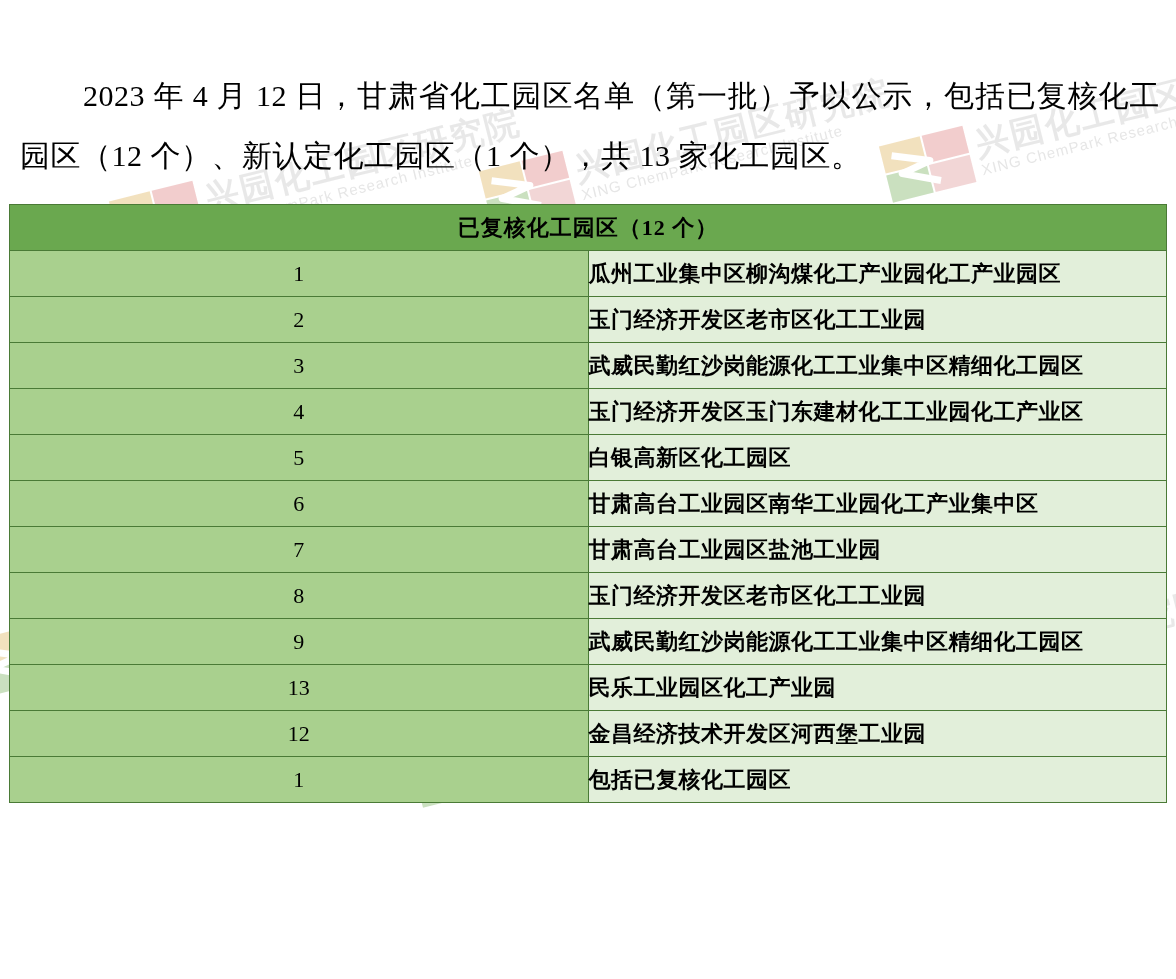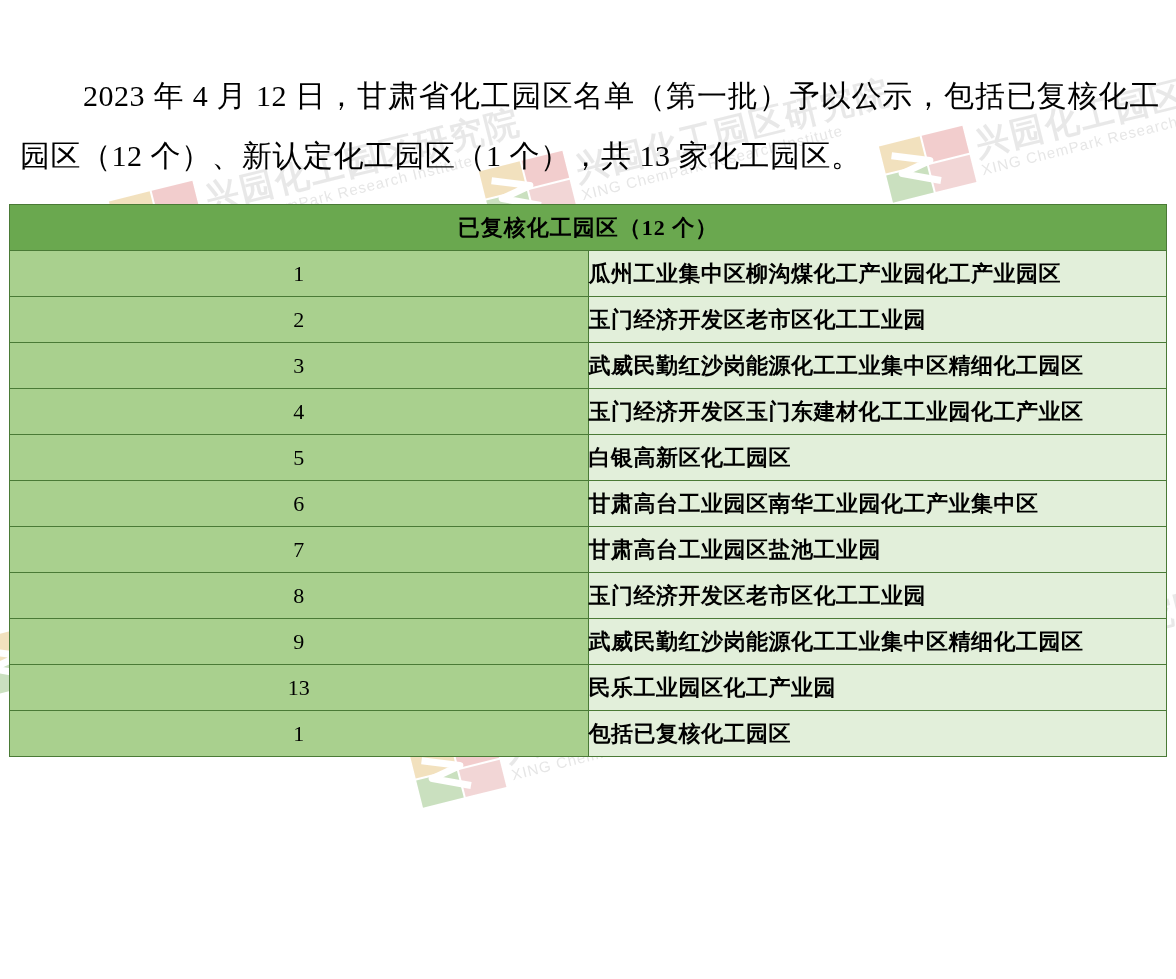--- a/index.html
+++ b/index.html
@@ -290,20 +290,24 @@
         <td class="name">玉门经济开发区老市区化工工业园</td>
       </tr>
       <tr>
         <td class="idx">9</td>
         <td class="name">武威民勤红沙岗能源化工工业集中区精细化工园区</td>
       </tr>
       <tr>
         <td class="idx">13</td>
         <td class="name">民乐工业园区化工产业园</td>
       </tr>
+      <tr>
+        <td class="idx">12</td>
+        <td class="name">金昌经济技术开发区河西堡工业园</td>
+      </tr>
 
       <tr>
         <td class="idx">1</td>
         <td class="name">包括已复核化工园区</td>
       </tr>
     </tbody>
   </table>
 
 </div>
 

